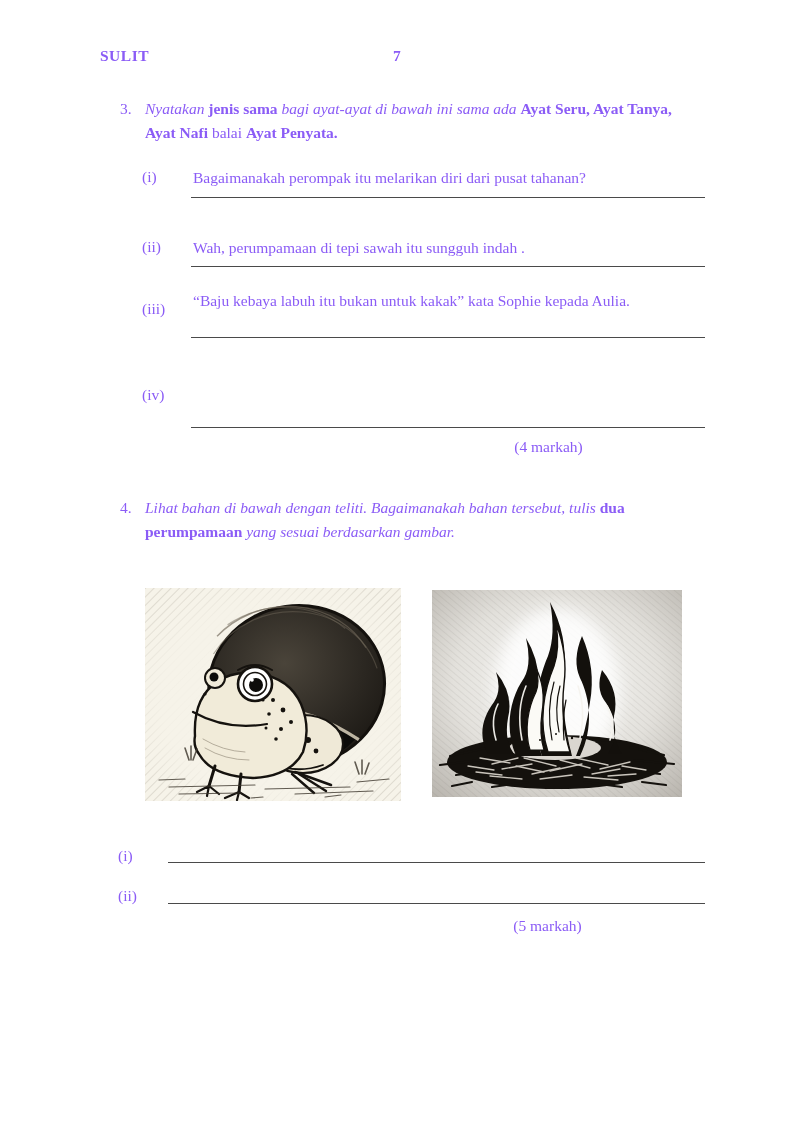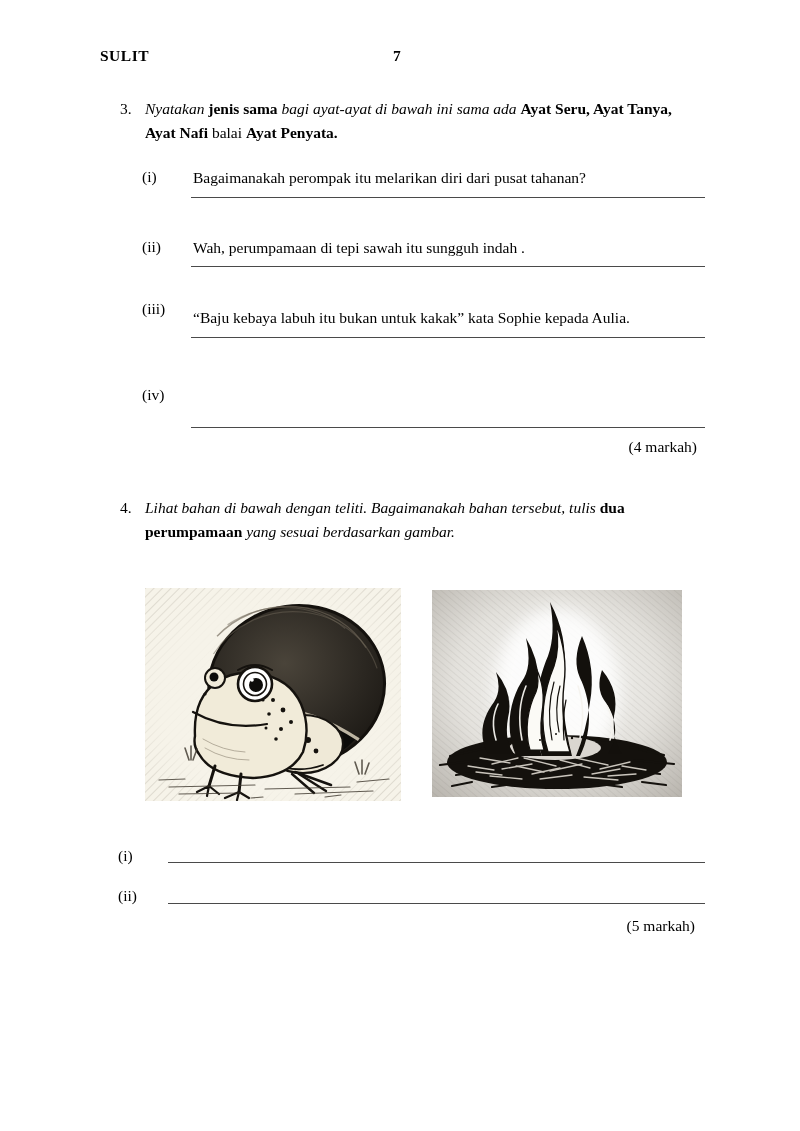--- a/index.html
+++ b/index.html
@@ -1,33 +1,33 @@
 <!DOCTYPE html>
 <html><head>
 <meta charset="utf-8">
 <style>
   html,body{margin:0;padding:0;background:#ffffff;}
   .page{
     position:relative;width:800px;height:1131px;background:#ffffff;
-    font-family:"Liberation Serif", serif;color:#000000;font-size:15.5px;
+    font-family:"Liberation Serif", serif;color:#8b5cf6;font-size:15.5px;
     overflow:hidden;
     border-radius:30px;
   }
   .hdr{position:absolute;font-weight:bold;font-size:15.5px;}
   .sulit{left:100px;top:47px;letter-spacing:.5px;}
   .pageno{left:393px;top:47px;}
   .qblock{position:absolute;left:120px;width:584px;display:flex;}
   .qnum{width:25px;flex:0 0 25px;line-height:23.5px;}
   .qtext{flex:1;line-height:23.5px;}
   .st-i{font-style:italic;}
   .st-b{font-weight:bold;}
   .rn{position:absolute;left:142px;line-height:22px;}
   .itext{position:absolute;left:193px;width:500px;line-height:23px;}
   .aline{position:absolute;left:191px;width:514px;height:0;border-top:1.6px solid #4a4a4a;}
-  .marks{position:absolute;left:400px;width:297px;text-align:right;}
+  .marks{position:absolute;left:400px;width:297px;text-align:center;}
   .fig{position:absolute;display:block;}
 </style>
 </head>
 <body>
 
 <div class="page">
 
   <span class="hdr sulit">SULIT</span>
   <span class="hdr pageno">7</span>
 
@@ -38,21 +38,21 @@
 
   <span class="rn" style="top:166px">(i)</span>
   <div class="itext" style="top:166px">Bagaimanakah perompak itu melarikan diri dari pusat tahanan?</div>
   <div class="aline" style="top:197px"></div>
 
   <span class="rn" style="top:236px">(ii)</span>
   <div class="itext" style="top:236px">Wah, perumpamaan di tepi sawah itu sungguh indah .</div>
   <div class="aline" style="top:266px"></div>
 
   <span class="rn" style="top:298px">(iii)</span>
-  <div class="itext" style="top:306px">“Baju kebaya labuh itu bukan untuk kakak” kata Sophie kepada Aulia.</div>
+  <div class="itext" style="top:289px">“Baju kebaya labuh itu bukan untuk kakak” kata Sophie kepada Aulia.</div>
   <div class="aline" style="top:337px"></div>
 
   <span class="rn" style="top:384px">(iv)</span>
   <div class="aline" style="top:427px"></div>
 
   <div class="marks" style="top:438px">(4 markah)</div>
 
   <div class="qblock" style="top:496px">
     <span class="qnum">4.</span>
     <div class="qtext"><span class="st-i">Lihat bahan di bawah dengan teliti. Bagaimanakah bahan tersebut, tulis </span><span class="st-b">dua perumpamaan</span><span class="st-i">  yang sesuai berdasarkan gambar.</span></div>

